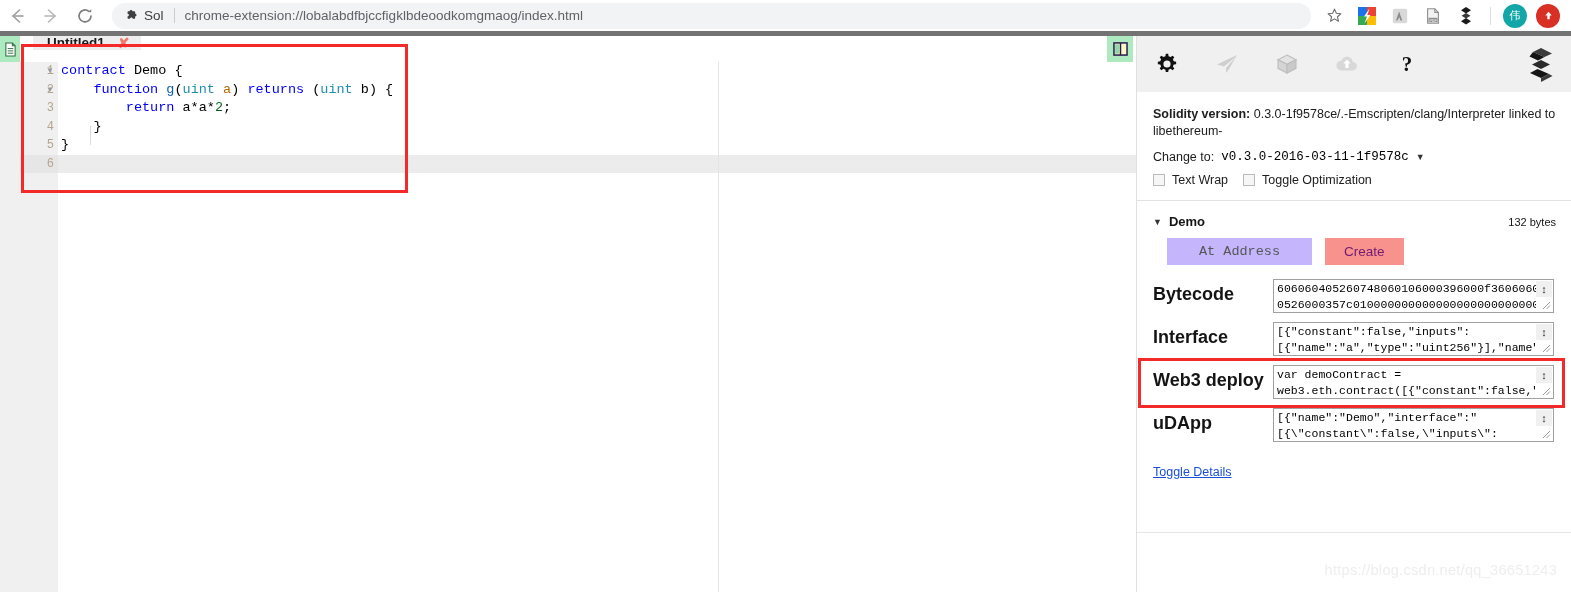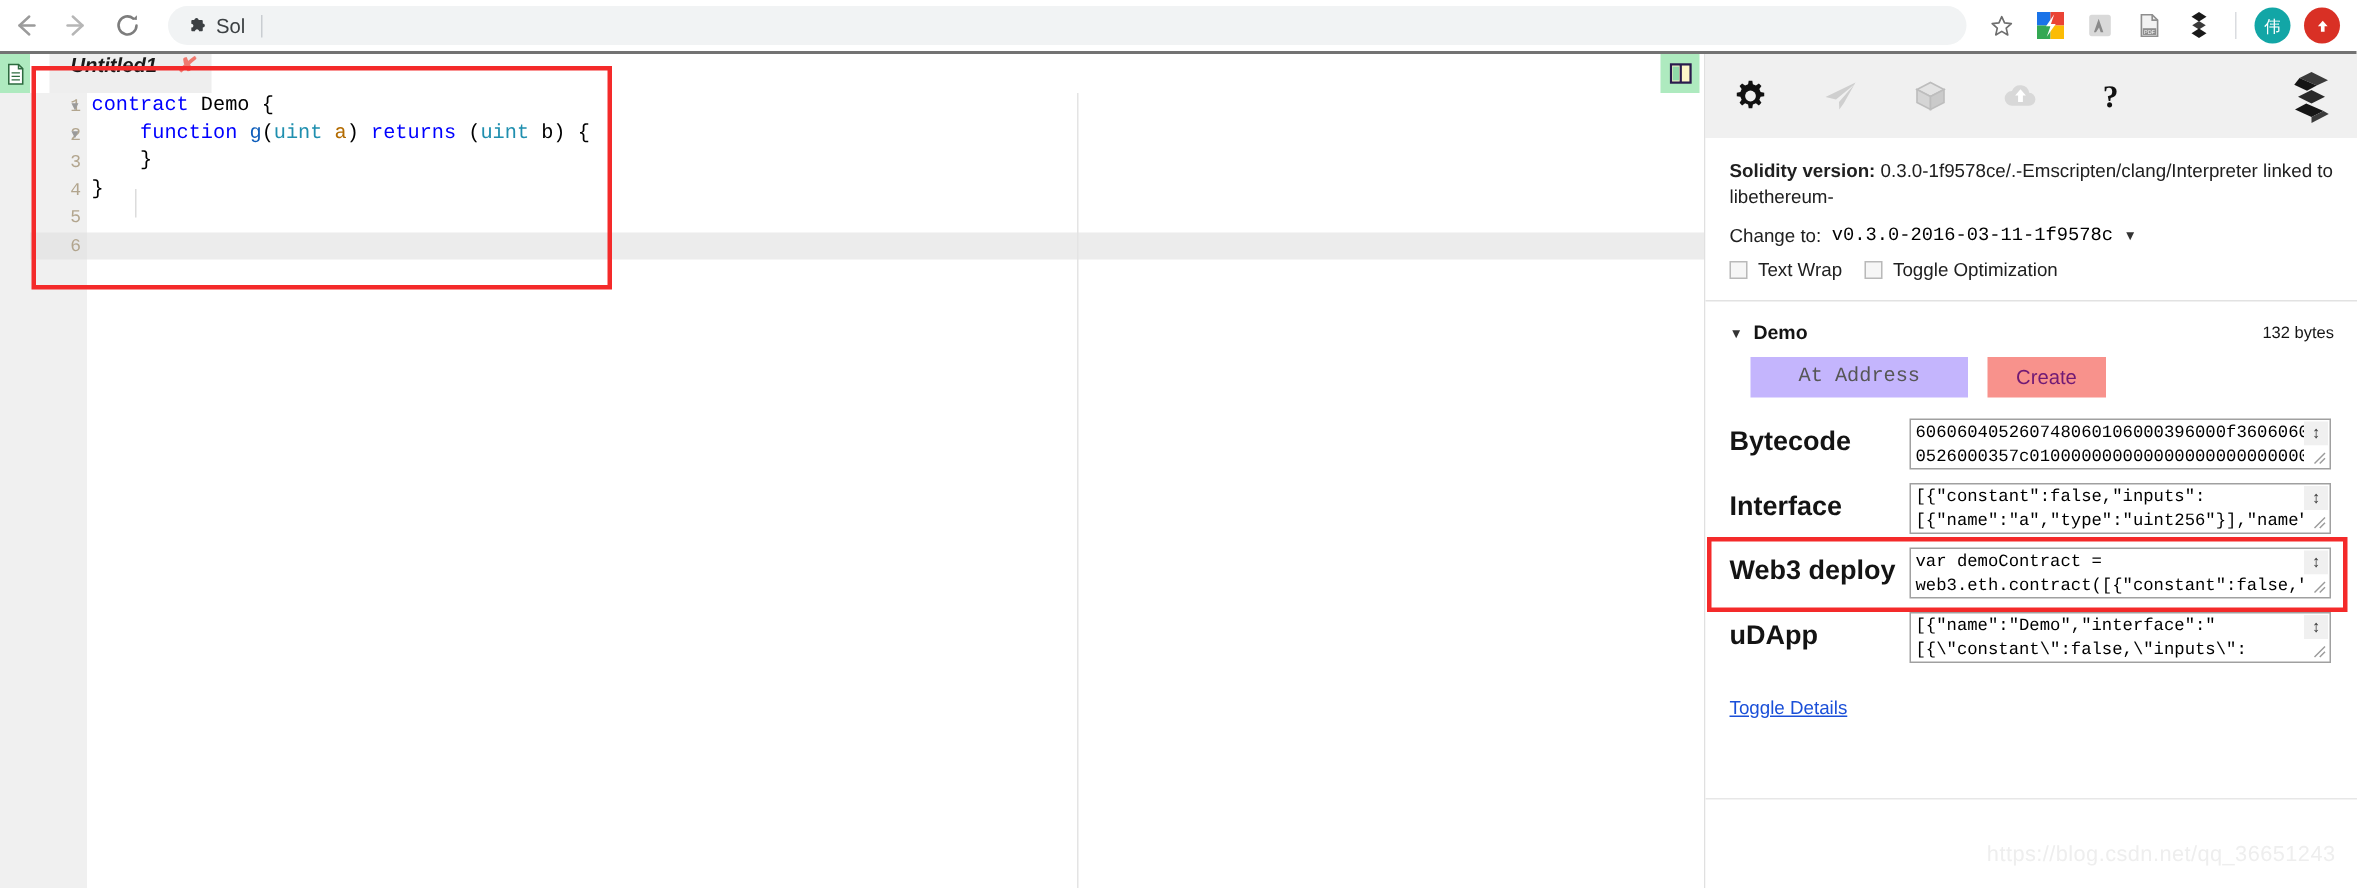--- a/index.html
+++ b/index.html
@@ -10,21 +10,21 @@
     background: #ffffff;
     font-family: "Liberation Sans", sans-serif;
   }
 
   
   #browser-bar {
     position: absolute; top: 0; left: 0;
     width: 1571px; height: 36px;
     background: #ffffff;
     display: flex; align-items: center;
-    border-bottom: 2px solid #737373;
+    border-bottom: 5px solid #737373;
   }
   .nav-btn {
     width: 34px; height: 34px;
     display: flex; align-items: center; justify-content: center;
     color: #9b9b9b; flex: none;
   }
   .nav-btn svg { display: block; }
   #omnibox {
     flex: 1 1 auto;
     height: 26px; margin-left: 10px; margin-right: 8px;
@@ -86,25 +86,24 @@
     width: 1116px; height: 556px;
     background: #ffffff;
   }
   #tabbar {
     position: absolute; top: 0; left: 0;
     height: 26px; width: 1116px;
     background: #ffffff;
   }
   #tab-untitled1 {
     position: absolute; left: 13px; top: 0;
-    height: 26px;
+    height: 14px;
     background: #eeeeee;
-    display: flex; align-items: flex-start;
+    display: flex; align-items: flex-end;
     padding: 0 11px 0 14px;
-    font-style: italic;
   }
   #tab-label {
     font-size: 13.5px; font-weight: bold; color: #1a1a1a;
     font-family: "Liberation Sans", sans-serif;
   }
   #tab-close {
     margin-left: 13px; color: #f0796f; font-size: 14px;
     line-height: 1; font-weight: bold;
   }
   #gutter {
@@ -331,20 +330,21 @@
   </div>
 
   <div id="omnibox">
     <span id="ext-badge">
       <svg id="ext-puzzle" viewBox="0 0 16 16">
         <path d="M6.2 1.2c-1 0-1.8.8-1.8 1.7H2.8c-.5 0-.9.4-.9.9v2.1c.9 0 1.7.7 1.7 1.6S2.8 9.1 1.9 9.1v2.1c0 .5.4.9.9.9h2.1c0-.9.8-1.7 1.7-1.7s1.7.8 1.7 1.7h2.1c.5 0 .9-.4.9-.9V9c.9 0 1.7-.7 1.7-1.6s-.8-1.6-1.7-1.6V3.8c0-.5-.4-.9-.9-.9H7.9c0-.9-.7-1.7-1.7-1.7z" fill="#3c4043"></path>
       </svg>
       <span id="ext-name">Sol</span>
     </span>
     <span id="omni-sep"></span>
+    <span id="omni-url">chrome-extension://lobalabdfbjccfigklbdeoodkomgmaog/index.html</span>
   </div>
 
   <div id="toolbar-icons">
     <div class="tb-icon">
       <svg width="17" height="17" viewBox="0 0 20 20">
         <path d="M10 2.5 L12.2 7.4 L17.5 7.9 L13.5 11.5 L14.7 16.8 L10 14 L5.3 16.8 L6.5 11.5 L2.5 7.9 L7.8 7.4 Z" fill="none" stroke="#6e6e6e" stroke-width="1.3" stroke-linejoin="round"></path>
       </svg>
     </div>
     <div class="tb-icon">
       <svg width="20" height="20" viewBox="0 0 20 20">
@@ -431,20 +431,21 @@
       <div class="fold-row"></div>
     </div>
 
   <div id="code-area">
     <div id="active-line"></div>
     <div id="ruler"></div>
     <div id="indent-guide"></div>
     <div id="code-lines">
         <div class="code-line"><span class="k-kw">contract</span><span class="k-plain"> Demo {</span></div>
         <div class="code-line"><span class="k-plain">    </span><span class="k-kw">function</span><span class="k-plain"> </span><span class="k-fn">g</span><span class="k-plain">(</span><span class="k-type">uint</span><span class="k-plain"> </span><span class="k-param">a</span><span class="k-plain">) </span><span class="k-kw">returns</span><span class="k-plain"> (</span><span class="k-type">uint</span><span class="k-plain"> b) {</span></div>
+        <div class="code-line"><span class="k-plain">        </span><span class="k-kw">return</span><span class="k-plain"> a*a*</span><span class="k-num">2</span><span class="k-plain">;</span></div>
         <div class="code-line"><span class="k-plain">    }</span></div>
         <div class="code-line"><span class="k-plain">}</span></div>
         <div class="code-line">&nbsp;</div>
       </div>
   </div>
 </div>
 
 <div class="redbox" id="redbox-editor"></div>
 
 <div id="panel-toggle">

